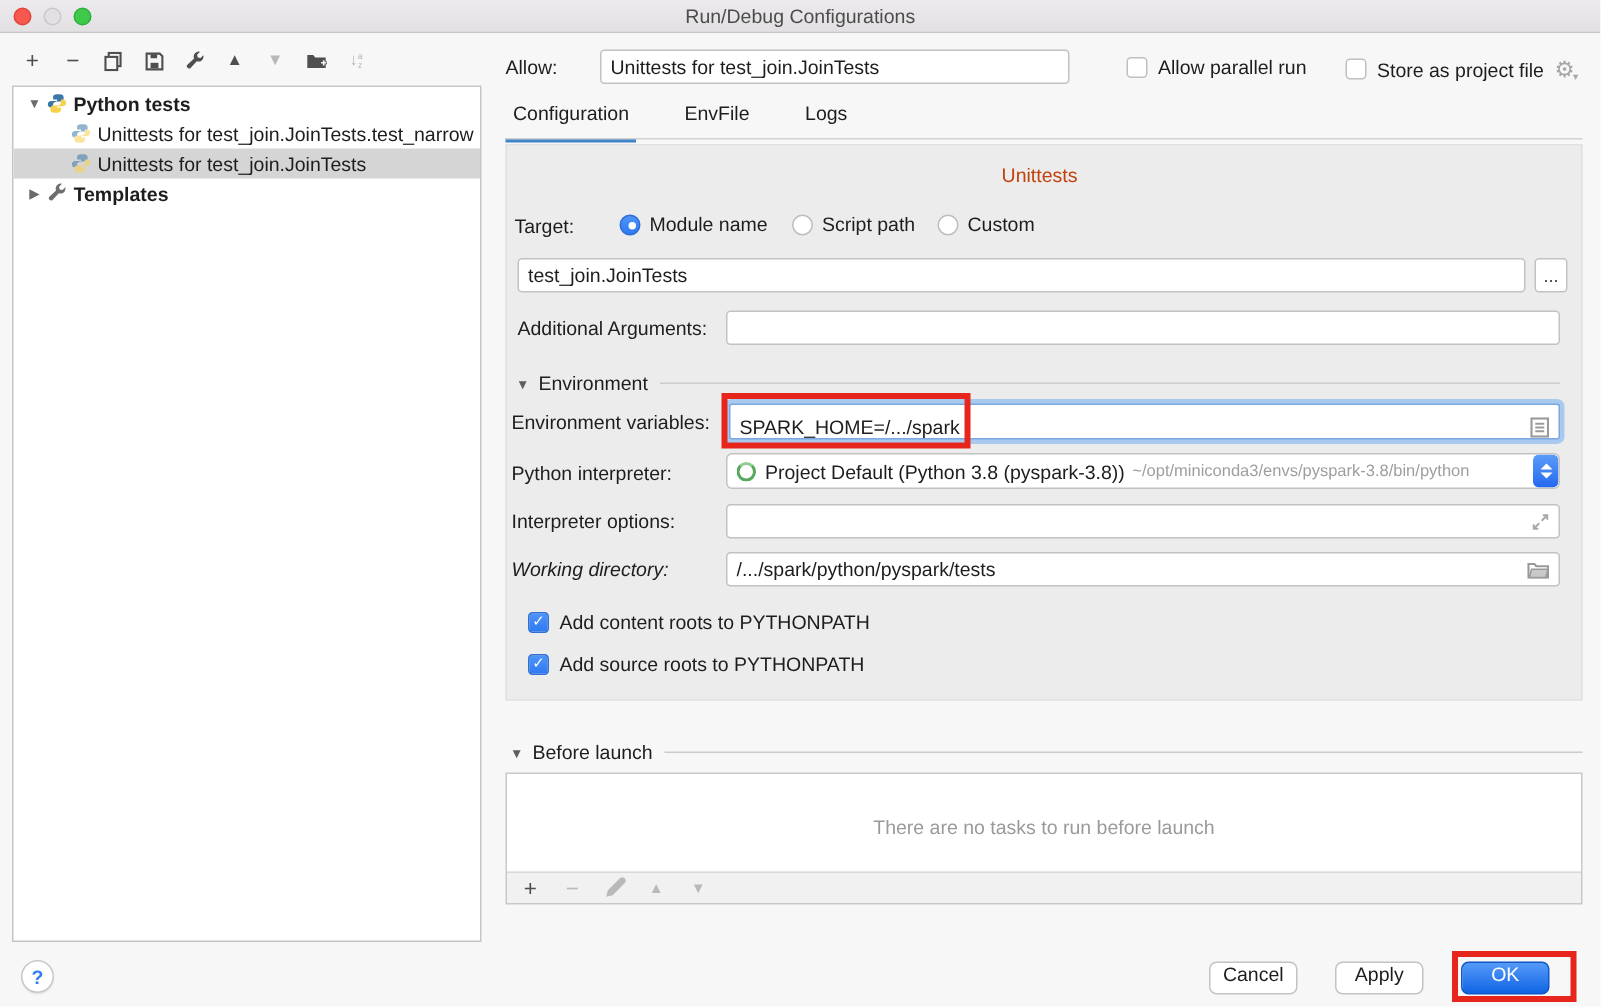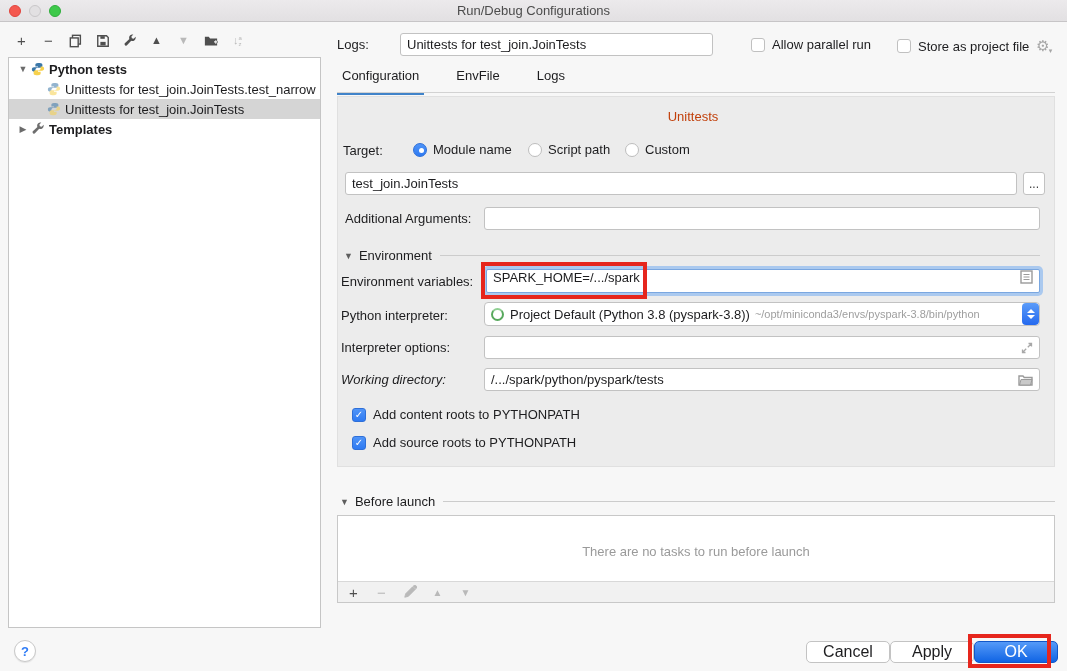--- a/index.html
+++ b/index.html
@@ -68,21 +68,21 @@
   .radio.sel { background:linear-gradient(#4f94f8,#2e7af2); border-color:#2e6fd8; position:relative; }
   .radio.sel::after { content:""; position:absolute; left:4.5px; top:4.5px; width:5px; height:5px; border-radius:50%; background:#fff; }
   .rrow { display:flex; align-items:center; gap:6px; }
 
   .browse-btn { position:absolute; left:1023px; top:172px; width:22px; height:23px;
     background:#fff; border:1px solid #c2c2c2; border-radius:3px;
     display:flex; align-items:center; justify-content:center; font-size:12px; color:#3c3c3c; }
 
   .env-field { position:absolute; left:486px; top:269px; width:554px; height:24px;
     border:1px solid #7aa7e0; box-shadow:0 0 0 3px #aac9ef; border-radius:2px; background:#fff;
-    display:flex; align-items:flex-start; padding:0 6px; }
+    display:flex; align-items:flex-end; padding:0 6px; }
   .fld-icon { margin-left:auto; flex:0 0 auto; display:flex; }
 
   .combo { position:absolute; left:484px; top:302px; width:556px; height:24px;
     background:#fff; border:1px solid #c2c2c2; border-radius:4px; display:flex; align-items:center; padding:0 0 0 6px; overflow:hidden; }
   .ring { width:13px; height:13px; border-radius:50%; border:2.5px solid #57a85c; margin-right:6px; flex:0 0 auto;
           border-top-color:#8fcf92; }
   .graypath { color:#9e9e9e; font-size:11px; margin-left:5px; white-space:nowrap; overflow:hidden; }
   .stepper { margin-left:auto; width:17px; height:22px; border-radius:4px;
     background:linear-gradient(#5b9cf9,#2469ee); display:flex; flex-direction:column; align-items:center; justify-content:center; gap:2px; flex:0 0 auto; }
   .chev-u { width:0; height:0; border-left:4px solid transparent; border-right:4px solid transparent; border-bottom:4px solid #fff; }
@@ -92,22 +92,22 @@
   .bl-box { position:absolute; left:337px; top:515px; width:718px; height:88px;
     background:#fff; border:1px solid #c8c8c8; }
   .bl-msg { position:absolute; left:0; right:0; top:28px; text-align:center; color:#9a9a9a; }
   .bl-toolbar { position:absolute; left:0; right:0; bottom:0; height:21px; background:#f1f1f1;
     border-top:1px solid #d8d8d8; display:flex; align-items:center; gap:13px; padding:0 8px; }
 
   
   .help { position:absolute; left:14px; top:640px; width:22px; height:22px; border-radius:50%;
     background:#fff; border:1px solid #c9c9c9; color:#2f7cf6; font-weight:bold;
     display:flex; align-items:center; justify-content:center; box-shadow:0 1px 1px rgba(0,0,0,.08); }
-  .btn { position:absolute; top:641px; width:84px; height:22px; background:#fff; border:1px solid #c3c3c3;
-    border-radius:5px; display:flex; align-items:center; justify-content:center; font-size:16px; color:#1d1d1f; }
+  .btn { position:absolute; top:641px; width:59px; height:22px; background:#fff; border:1px solid #c3c3c3;
+    border-radius:5px; display:flex; justify-content:center; font-size:13px; color:#1d1d1f; }
   .btn.primary { background:linear-gradient(#559af8,#1064e4); border-color:#1257c8; color:#fff; }
 
   
   .ann { position:absolute; border:4px solid #e6261d; pointer-events:none; }
   .ann-env { left:481px; top:262px; width:166px; height:37px; }
   .ann-ok { left:968px; top:634px; width:83px; height:34px; }
 
   .nowrap { white-space:nowrap; overflow:hidden; }
 </style>
 </head>
@@ -188,21 +188,21 @@
     </div>
     <div class="trow">
       <span class="tw arrow">▶</span>
       <svg class="pyicon" viewBox="0 0 16 16">
           <path fill="#6e6e6e" d="M14.5 4.2a3.8 3.8 0 0 1-5.1 3.6l-4.6 4.9a1.7 1.7 0 1 1-2.4-2.4l4.9-4.6A3.8 3.8 0 0 1 11.8.6L9.6 2.8l.5 2.1 2.1.5 2.2-2.2c.1.3.1.6.1 1z"></path>
         </svg>
       <span class="boldlbl nowrap">Templates</span>
     </div>
   </div>
 
-  <span class="lbl name-label">Logs:</span>
+  <span class="lbl name-label">Allow:</span>
   <div class="field name-field">
     <span class="nowrap">Unittests for test_join.JoinTests</span>
   </div>
   <div class="cbrow" style="left:751px; top:37px;">
     <span class="cb"></span>
     <span class="lbl">Allow parallel run</span>
   </div>
   <div class="cbrow" style="left:897px; top:37px;">
     <span class="cb"></span>
     <span class="lbl">Store as project file</span>

